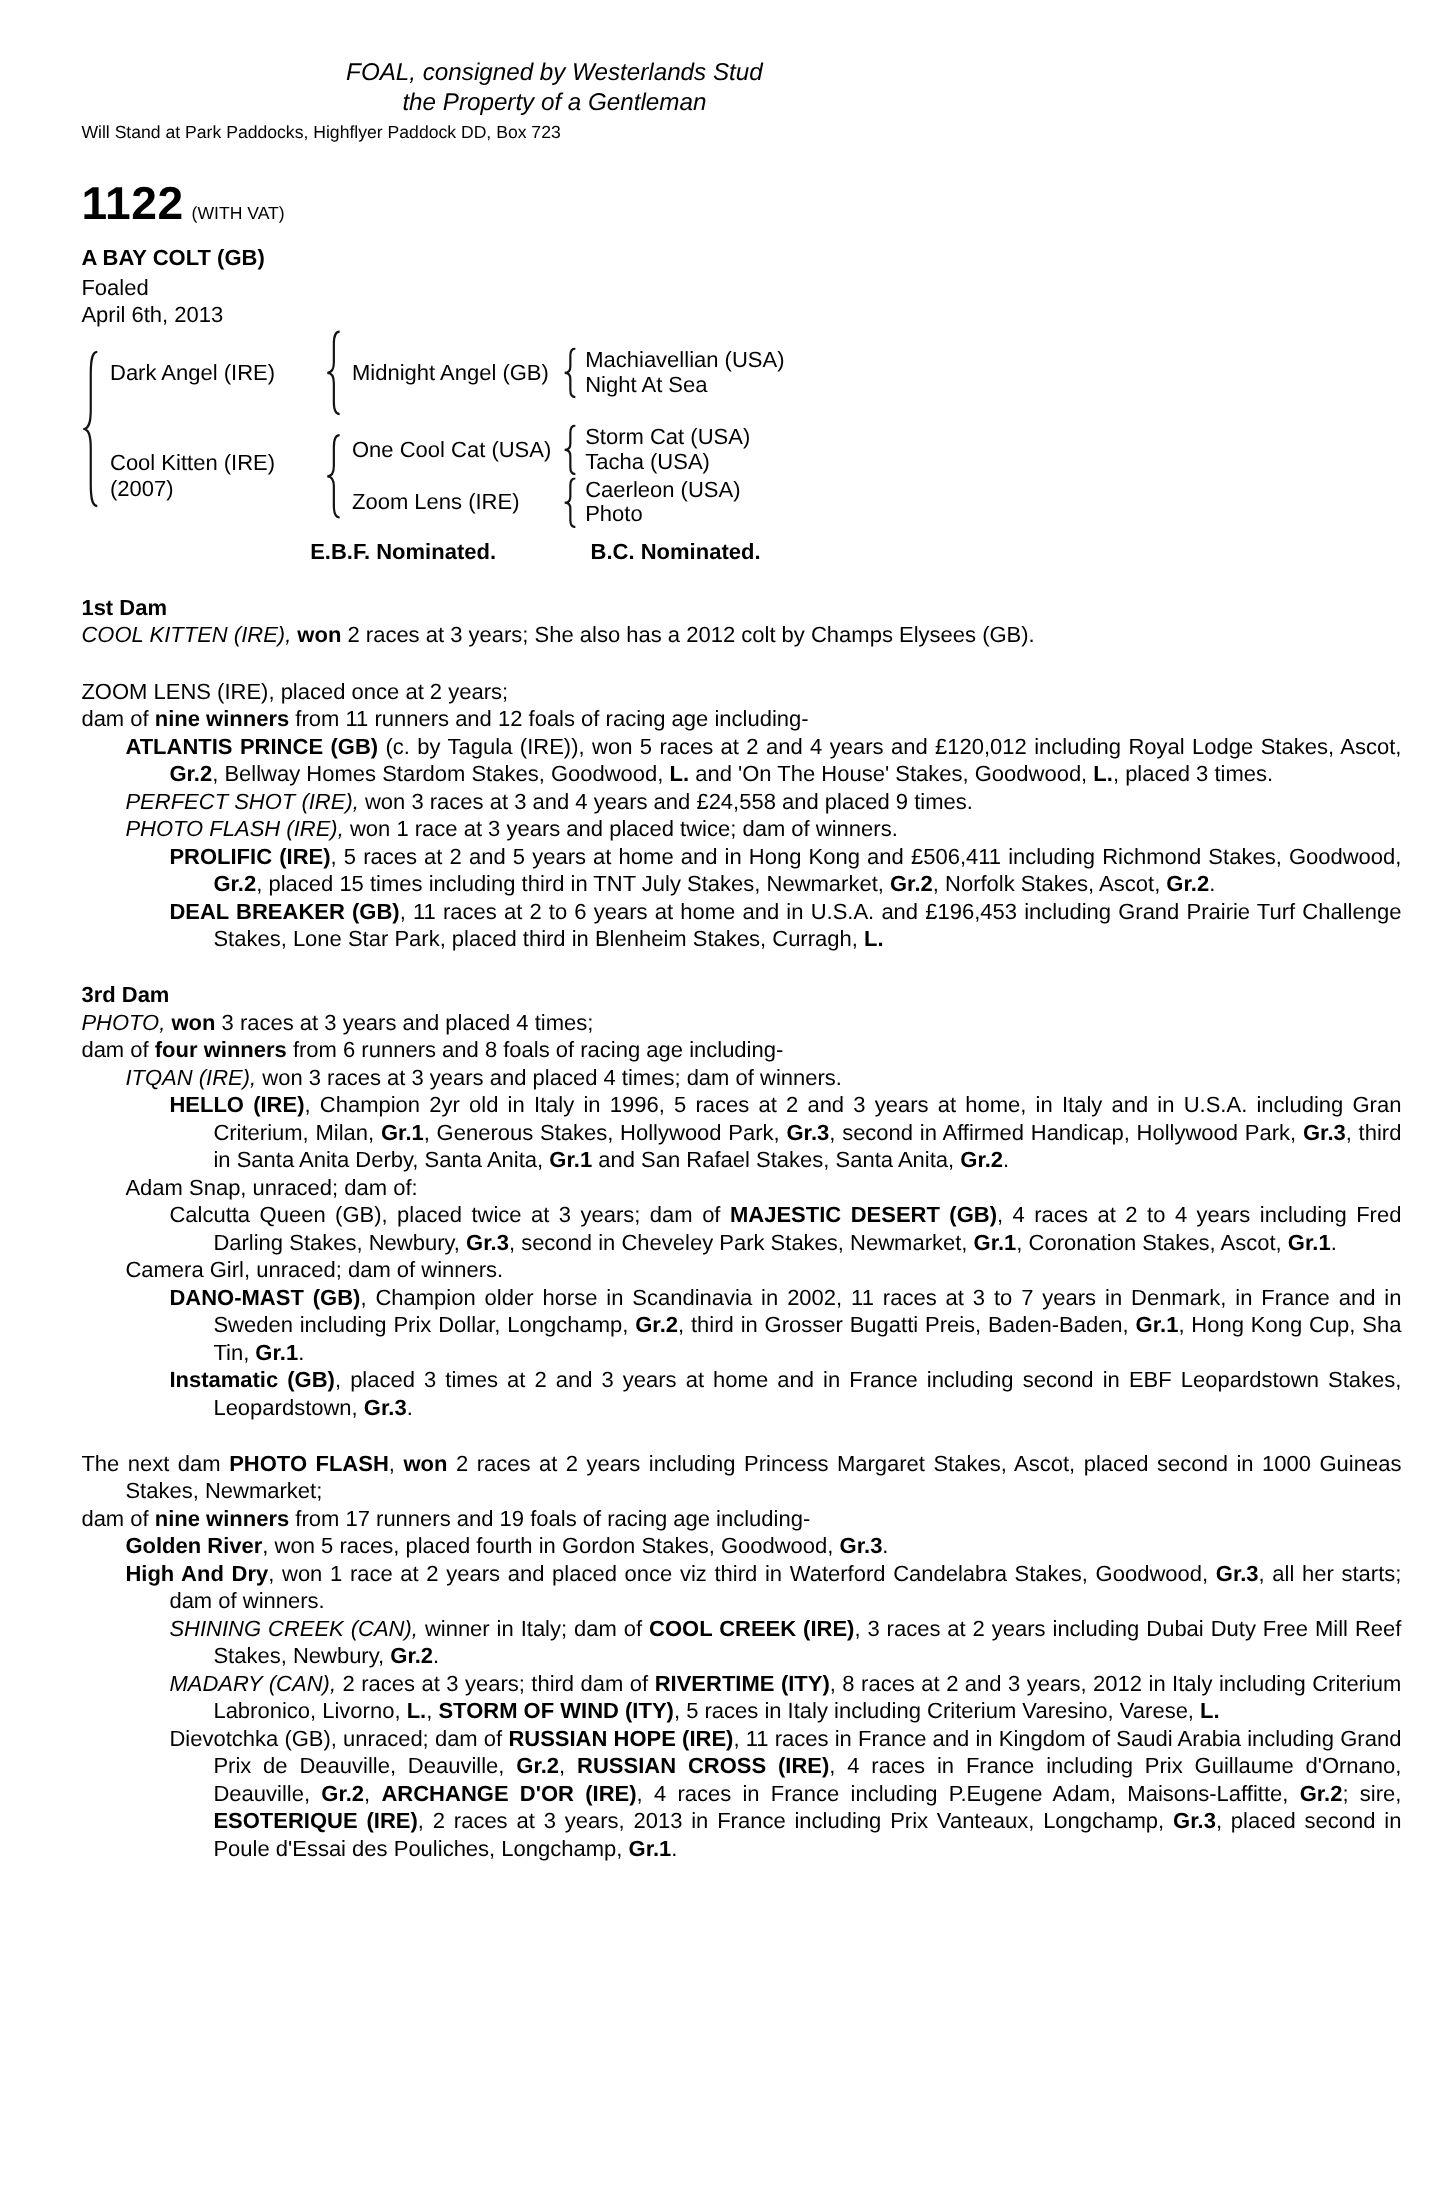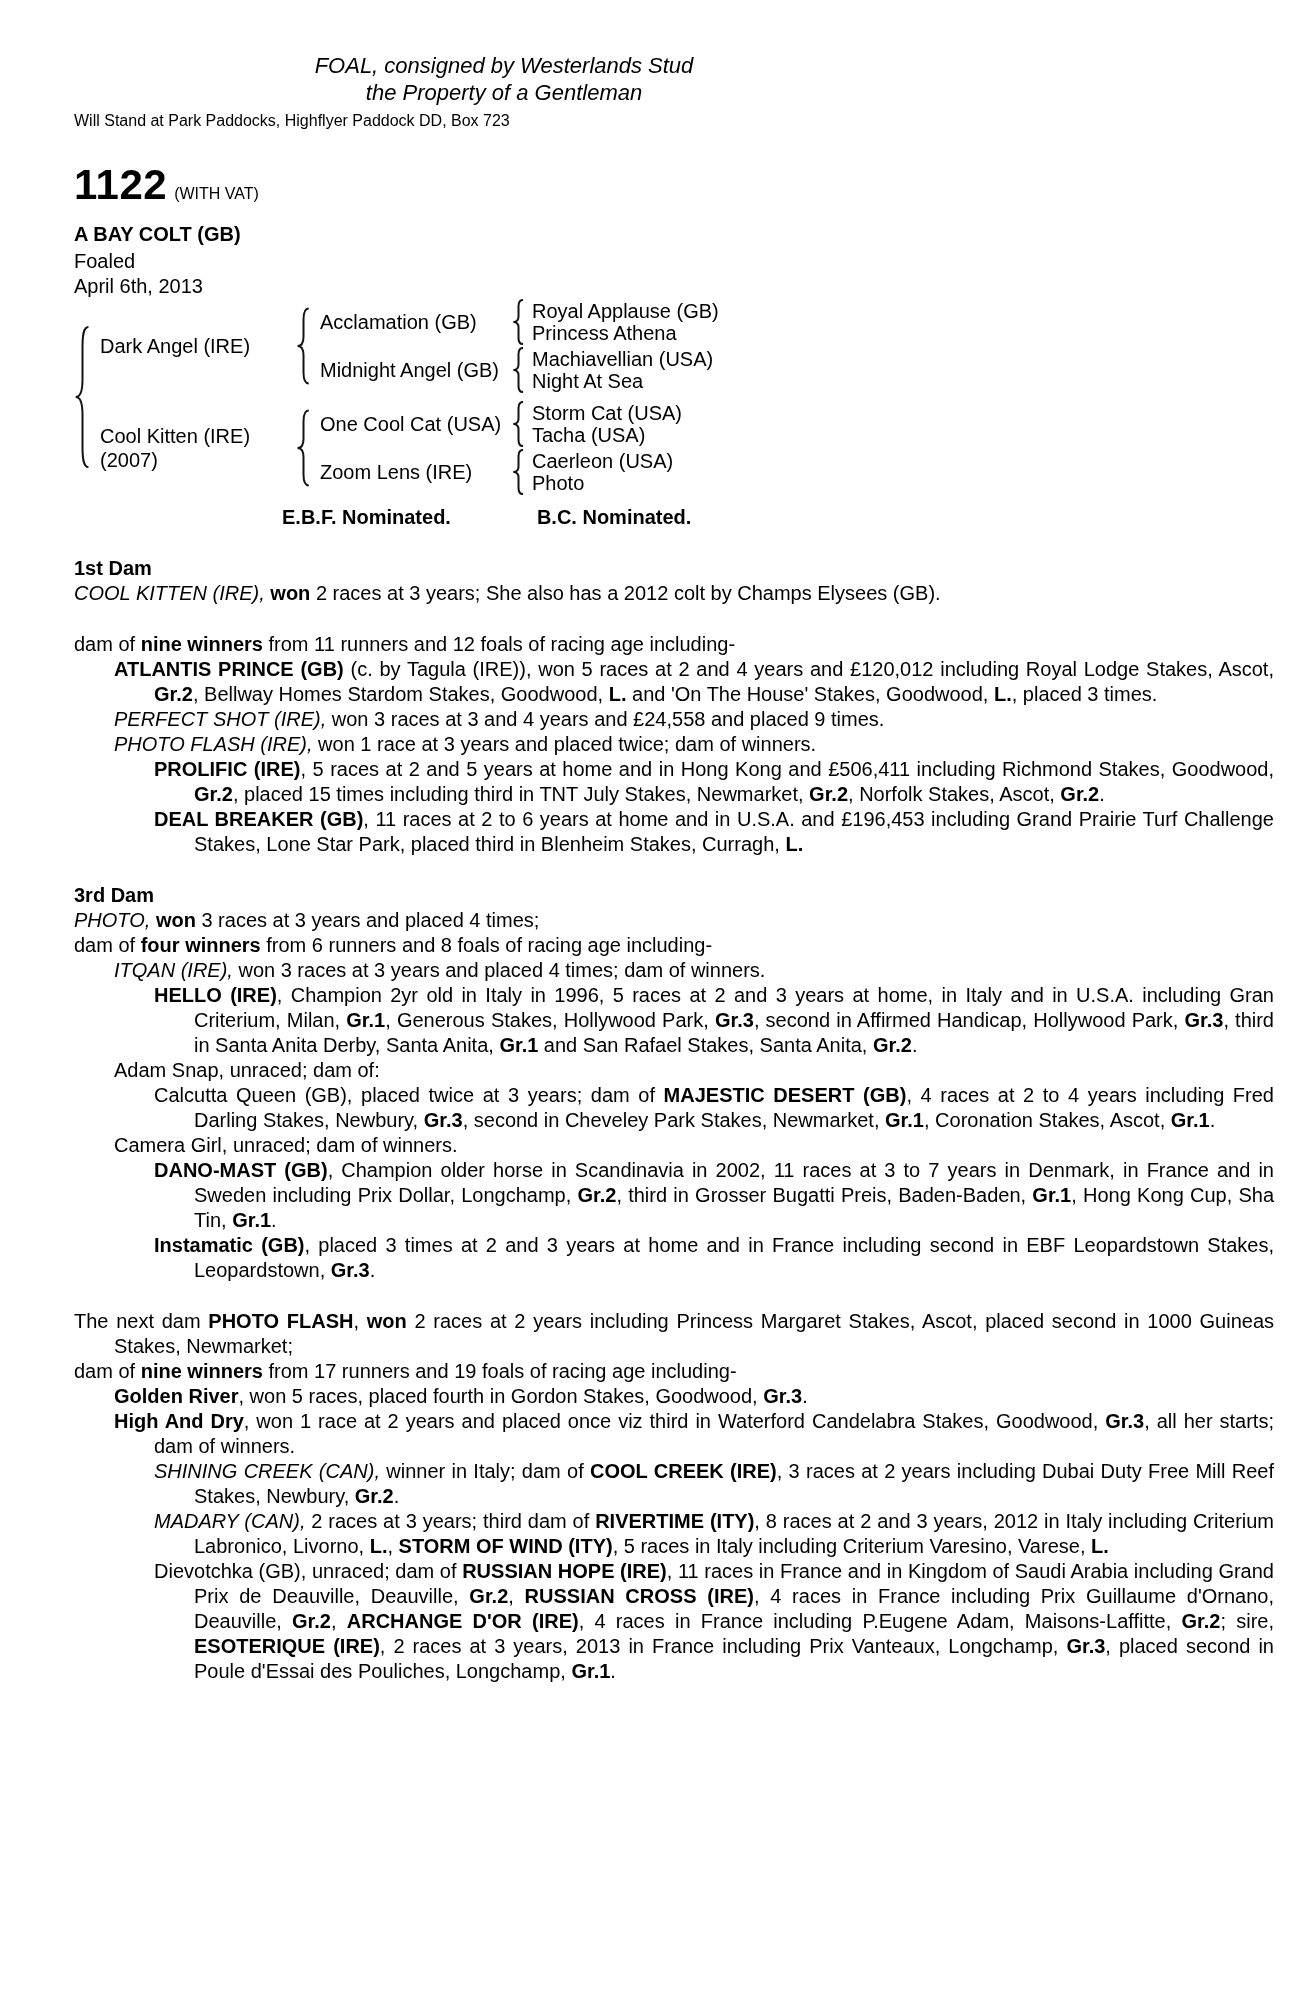--- a/index.html
+++ b/index.html
@@ -100,30 +100,20 @@
         <path d="M17 2 C11 2 10 8 10 16 L10 38 C10 46 8 50 2 50 C8 50 10 54 10 62 L10 84 C10 92 11 98 17 98" vector-effect="non-scaling-stroke"></path>
       </svg>
       <div class="halves">
 
         <div class="family-half">
           <div class="gen1-cell">Dark Angel (IRE)</div>
           <svg class="brace brace-g2" viewBox="0 0 20 100" preserveAspectRatio="none">
             <path d="M17 2 C11 2 10 8 10 16 L10 38 C10 46 8 50 2 50 C8 50 10 54 10 62 L10 84 C10 92 11 98 17 98" vector-effect="non-scaling-stroke"></path>
           </svg>
           <div class="gen2-col">
-            <div class="gen2-block">
-              <div class="gen2-cell">Acclamation (GB)</div>
-              <svg class="brace brace-g3" viewBox="0 0 20 100" preserveAspectRatio="none">
-                <path d="M17 2 C11 2 10 8 10 16 L10 38 C10 46 8 50 2 50 C8 50 10 54 10 62 L10 84 C10 92 11 98 17 98" vector-effect="non-scaling-stroke"></path>
-              </svg>
-              <div class="gen3-col">
-                <div class="gen3-cell">Royal Applause (GB)</div>
-                <div class="gen3-cell">Princess Athena</div>
-              </div>
-            </div>
             <div class="gen2-block">
               <div class="gen2-cell">Midnight Angel (GB)</div>
               <svg class="brace brace-g3" viewBox="0 0 20 100" preserveAspectRatio="none">
                 <path d="M17 2 C11 2 10 8 10 16 L10 38 C10 46 8 50 2 50 C8 50 10 54 10 62 L10 84 C10 92 11 98 17 98" vector-effect="non-scaling-stroke"></path>
               </svg>
               <div class="gen3-col">
                 <div class="gen3-cell">Machiavellian (USA)</div>
                 <div class="gen3-cell">Night At Sea</div>
               </div>
             </div>
@@ -170,20 +160,21 @@
     <span class="nomination-ebf">E.B.F. Nominated.</span>
     <span class="nomination-bc">B.C. Nominated.</span>
   </div>
 
   <div class="catalogue-text">
       <section class="text-section">
         <div class="dam-heading">1st Dam</div>
         <div class="cat-para indent-0"><span class="seg-i">COOL KITTEN (IRE), </span><span class="seg-b">won</span><span class="seg-n"> 2 races at 3 years; She also has a 2012 colt by Champs Elysees (GB).</span></div>
       </section>
       <section class="text-section">
+        <div class="cat-para indent-0"><span class="seg-n">ZOOM LENS (IRE), placed once at 2 years;</span></div>
         <div class="cat-para indent-0"><span class="seg-n">dam of </span><span class="seg-b">nine winners</span><span class="seg-n"> from 11 runners and 12 foals of racing age including-</span></div>
         <div class="cat-para indent-1"><span class="seg-b">ATLANTIS PRINCE (GB)</span><span class="seg-n"> (c. by Tagula (IRE)), won 5 races at 2 and 4 years and £120,012 including Royal Lodge Stakes, Ascot, </span><span class="seg-b">Gr.2</span><span class="seg-n">, Bellway Homes Stardom Stakes, Goodwood, </span><span class="seg-b">L.</span><span class="seg-n"> and 'On The House' Stakes, Goodwood, </span><span class="seg-b">L.</span><span class="seg-n">, placed 3 times.</span></div>
         <div class="cat-para indent-1"><span class="seg-i">PERFECT SHOT (IRE),</span><span class="seg-n"> won 3 races at 3 and 4 years and £24,558 and placed 9 times.</span></div>
         <div class="cat-para indent-1"><span class="seg-i">PHOTO FLASH (IRE),</span><span class="seg-n"> won 1 race at 3 years and placed twice; dam of winners.</span></div>
         <div class="cat-para indent-2"><span class="seg-b">PROLIFIC (IRE)</span><span class="seg-n">, 5 races at 2 and 5 years at home and in Hong Kong and £506,411 including Richmond Stakes, Goodwood, </span><span class="seg-b">Gr.2</span><span class="seg-n">, placed 15 times including third in TNT July Stakes, Newmarket, </span><span class="seg-b">Gr.2</span><span class="seg-n">, Norfolk Stakes, Ascot, </span><span class="seg-b">Gr.2</span><span class="seg-n">.</span></div>
         <div class="cat-para indent-2"><span class="seg-b">DEAL BREAKER (GB)</span><span class="seg-n">, 11 races at 2 to 6 years at home and in U.S.A. and £196,453 including Grand Prairie Turf Challenge Stakes, Lone Star Park, placed third in Blenheim Stakes, Curragh, </span><span class="seg-b">L.</span></div>
       </section>
       <section class="text-section">
         <div class="dam-heading">3rd Dam</div>
         <div class="cat-para indent-0"><span class="seg-i">PHOTO,</span><span class="seg-n"> </span><span class="seg-b">won</span><span class="seg-n"> 3 races at 3 years and placed 4 times;</span></div>

